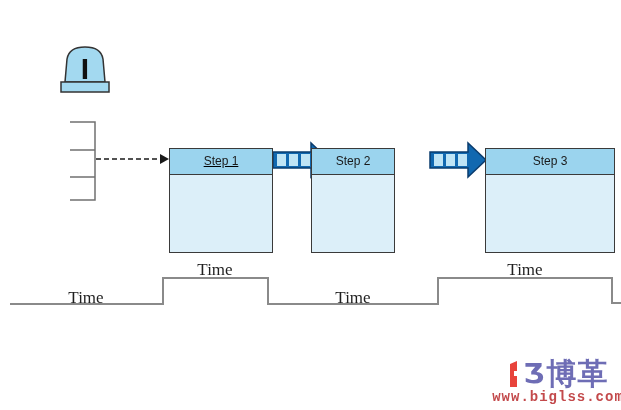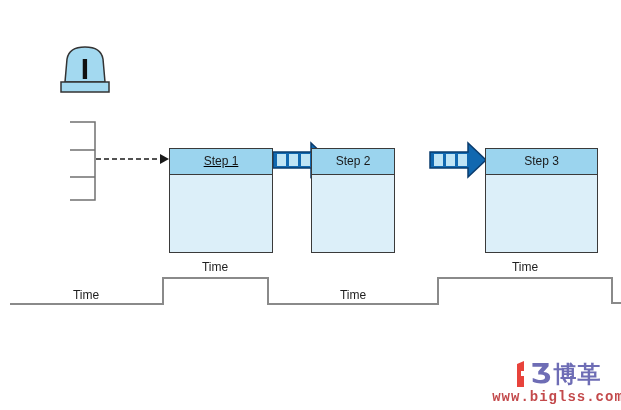--- a/index.html
+++ b/index.html
@@ -12,34 +12,34 @@
     position:absolute;top:148px;height:105px;
     border:1px solid #3a3a3a;background:#dcEFF9;box-sizing:border-box;
   }
   .step-header{
     height:25px;line-height:25px;text-align:center;
     background:#9bd4ee;border-bottom:1px solid #3a3a3a;
     font-size:12px;color:#1a1a1a;
   }
   .time-label{
     position:absolute;transform:translateX(-50%);
-    font-size:12px;color:#1f1f1f;white-space:nowrap;
+    font-size:17px;color:#1f1f1f;white-space:nowrap;font-family:Liberation Serif, serif;
   }
   #watermark{
     position:absolute;right:8px;top:360px;width:110px;
     display:flex;flex-direction:column;align-items:center;
   }
   .wm-row{display:flex;align-items:center;gap:2px;height:28px;}
   .wm-logo-red{width:14px;height:26px;display:block;}
   .wm-logo-glyph{
     font-size:27px;font-weight:bold;color:#6e6db5;line-height:26px;
     font-family:"DejaVu Sans",sans-serif;
   }
   .wm-brand{
-    font-size:23px;font-weight:bold;color:#6e6db5;line-height:26px;
+    font-size:30px;font-weight:bold;color:#6e6db5;line-height:26px;
     font-family:"DejaVu Sans",sans-serif;letter-spacing:1px;
   }
   .wm-url{
     font-size:14px;font-weight:bold;color:#c3494b;letter-spacing:1px;
     font-family:"Liberation Mono",monospace;margin-top:1px;white-space:nowrap;
   }
 </style>
 </head>
 <body>
 
@@ -78,21 +78,21 @@
   </svg>
 
   <div class="step-box" style="left:169px;width:104px;text-decoration:underline;">
     <div class="step-header">Step 1</div>
   </div>
 
   <div class="step-box" style="left:311px;width:84px;">
     <div class="step-header">Step 2</div>
   </div>
 
-  <div class="step-box" style="left:485px;width:113px;">
+  <div class="step-box" style="left:485px;width:130px;">
     <div class="step-header">Step 3</div>
   </div>
 
   <div class="time-label" style="left:86px;top:288px;">Time</div>
   <div class="time-label" style="left:215px;top:260px;">Time</div>
   <div class="time-label" style="left:353px;top:288px;">Time</div>
   <div class="time-label" style="left:525px;top:260px;">Time</div>
 
   <div id="watermark">
     <div class="wm-row">

